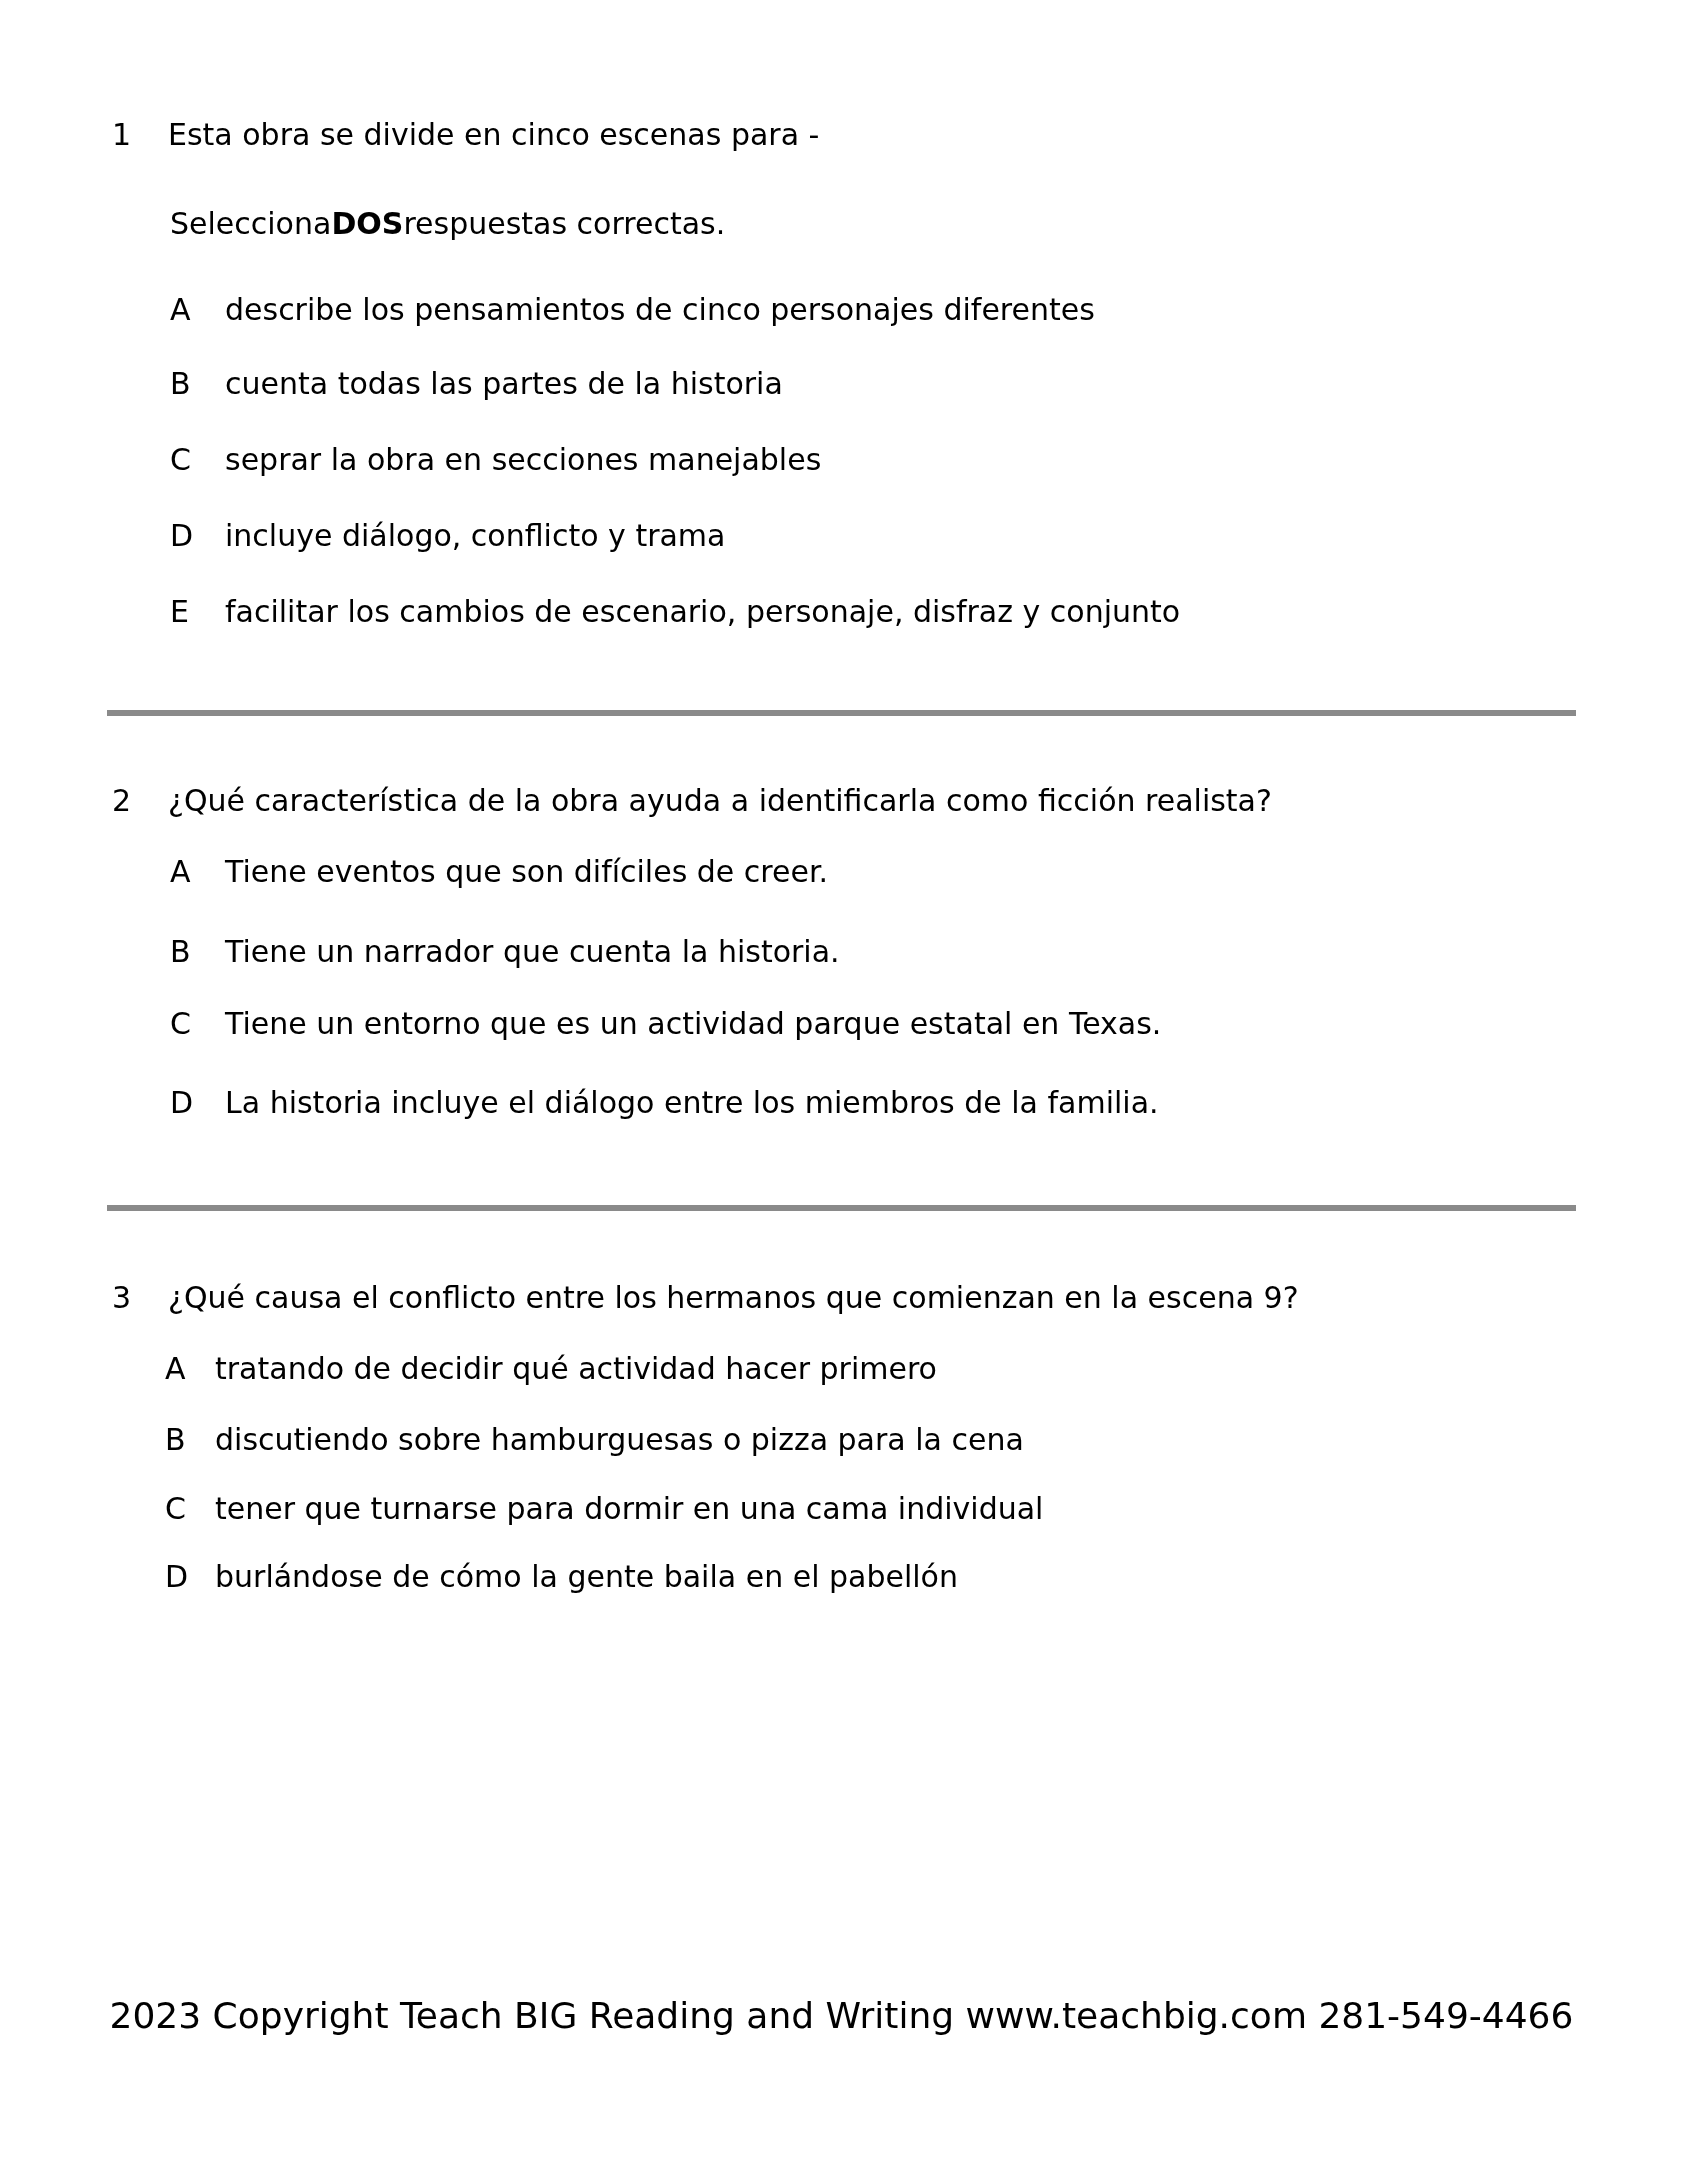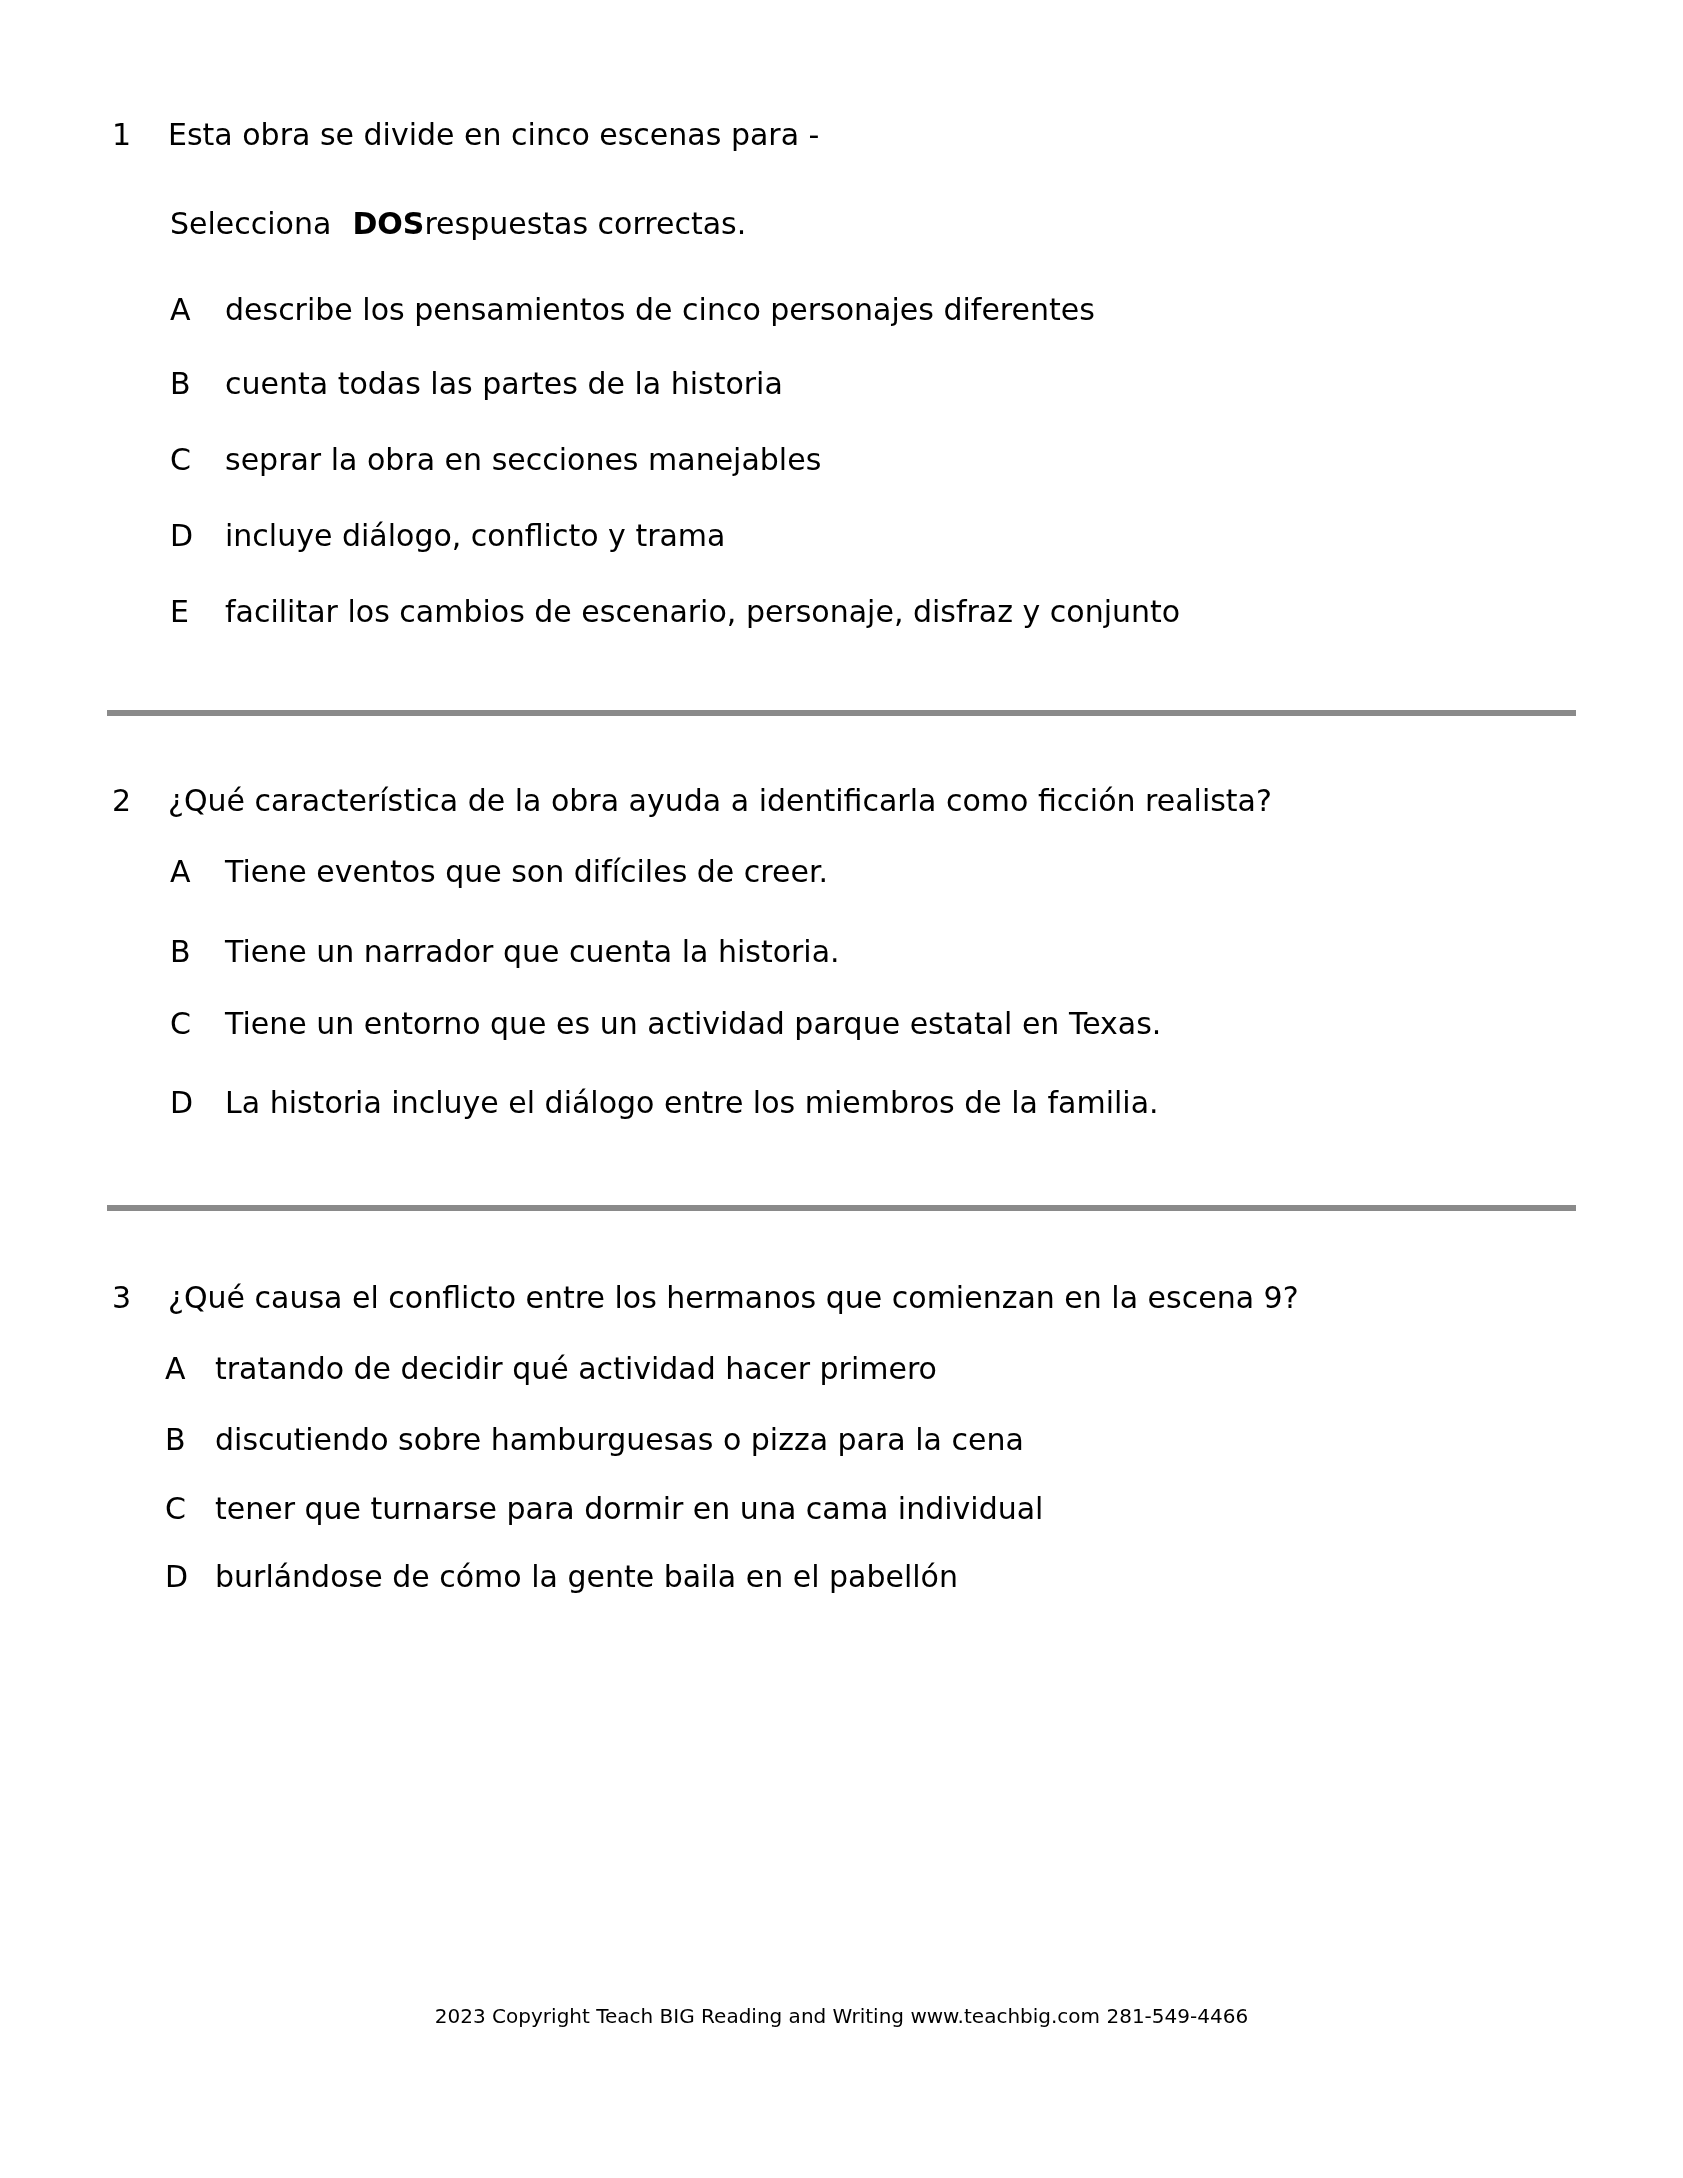--- a/index.html
+++ b/index.html
@@ -26,21 +26,21 @@
   }
   
   .q-header { left: 112px; }
   .q-header .qnum {
     display: inline-block;
     width: 56px;
     flex: 0 0 56px;
   }
   
   .instruction { left: 170px; justify-content: flex-end; }
-  .instruction b { font-weight: bold; margin-left: 21px; }
+  .instruction b { font-weight: bold; }
   
   .opt { left: 170px; }
   .opt .letter {
     display: inline-block;
     width: 55px;
     flex: 0 0 55px;
   }
   
   .opt.q3 { left: 165px; }
   .opt.q3 .letter { width: 50px; flex: 0 0 50px; }
@@ -50,21 +50,21 @@
     left: 107px;
     width: 1469px;
     height: 6px;
     background: #8a8a8a;
   }
   .footer {
     position: absolute;
     left: 0;
     width: 1683px;
     text-align: center;
-    font-size: 20px;
+    font-size: 36px;
     line-height: 36px;
   }
 </style>
 </head>
 <body>
 
 <div class="page">
 
   <div class="row q-header" style="top:115px">
     <span class="qnum">1</span>

